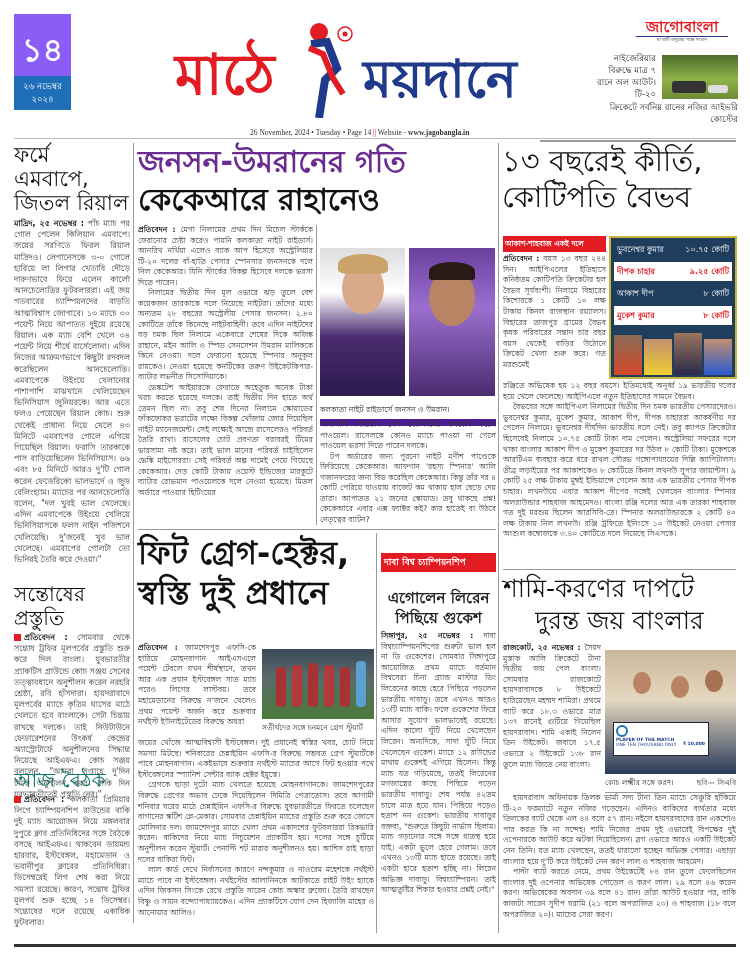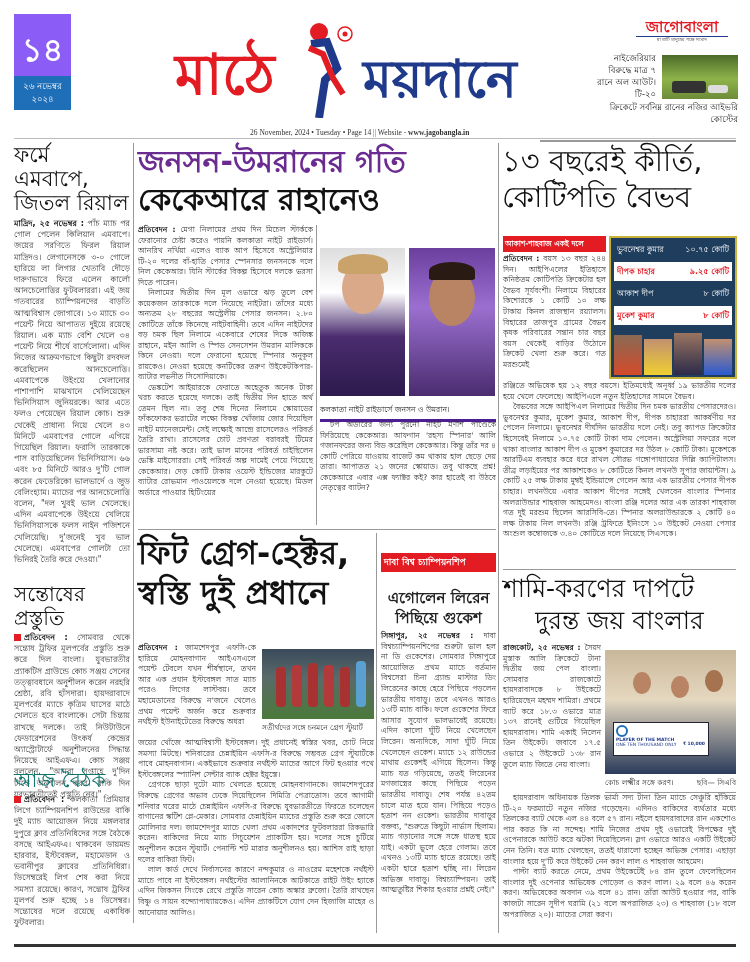--- a/index.html
+++ b/index.html
@@ -98,22 +98,23 @@
 <div class="abs" style="left:320px;top:248px;width:176px;height:150px">
   <div style="position:absolute;left:0;top:0;width:85px;height:148px;background:linear-gradient(#ddd,#fff 30%,#4a2c6f 60%,#2d1a4d)">
     <div style="position:absolute;left:22px;top:14px;width:42px;height:52px;border-radius:50%;background:#d9a98a"></div>
     <div style="position:absolute;left:18px;top:6px;width:50px;height:20px;border-radius:50% 50% 20% 20%;background:#c9a36a"></div>
   </div>
   <div style="position:absolute;left:89px;top:0;width:86px;height:148px;background:linear-gradient(#6a3f9e,#9b6fd0 40%,#4a2c6f)">
     <div style="position:absolute;left:20px;top:20px;width:46px;height:58px;border-radius:50%;background:#b88463"></div>
     <div style="position:absolute;left:20px;top:14px;width:46px;height:18px;border-radius:50% 50% 10% 10%;background:#2a1a14"></div>
   </div>
 </div>
-<div class="abs" style="left:320px;top:403px;width:176px;font-size:7.6px;color:#222;border-bottom:3px solid #4c1d95;padding-bottom:3px">কলকাতা নাইট রাইডার্সে জনসন ও উমরান।</div>
+<div class="abs" style="left:320px;top:403px;width:176px;font-size:7.6px;color:#222;border-bottom:7px solid #4c1d95;padding-bottom:3px">কলকাতা নাইট রাইডার্সে জনসন ও উমরান।</div>
 <div class="abs txt" style="left:320px;top:420px;width:176px;font-size:7.6px;line-height:10.5px">
+  <p class="noind">পাশাপাশি মিডিয়াম পেস বোলিংটাও কমবেশি করেন পাওয়েল। রাসেলকে কোনও ম্যাচে পাওয়া না গেলে পাওয়েল ভরসা দিতে পারেন দলকে।</p>
   <p>টপ অর্ডারের জন্য পুরনো নাইট মণীশ পাণ্ডেকে ফিরিয়েছে কেকেআর। আফগান 'রহস্য স্পিনার' আলি গজানফরের জন্য বিড করেছিল কেকেআর। কিন্তু তাঁর দর ৪ কোটি পেরিয়ে যাওয়ায় বাজেট কম থাকায় হাল ছেড়ে দেয় তারা। আপাতত ২১ জনের স্কোয়াড। তবু থাকছে প্রশ্ন! কেকেআরে এবার এক্স ফ্যাক্টর কই? কার হাতেই বা উঠবে নেতৃত্বের ব্যাটন?</p>
 </div>
 
 <div class="vline" style="left:316px;top:225px;height:300px"></div>
 <div class="vline" style="left:498px;top:143px;height:790px"></div>
 <div class="hline" style="left:138px;top:529px;width:358px"></div>
 
 <div class="abs" style="left:138px;top:533px;width:232px">
   <h1 style="font-size:32px;font-weight:bold;color:#111;line-height:40px;white-space:nowrap">ফিট গ্রেগ-হেক্টর,</h1>
   <h1 style="font-size:32px;font-weight:bold;color:#111;line-height:40px;white-space:nowrap">স্বস্তি দুই প্রধানে</h1>

